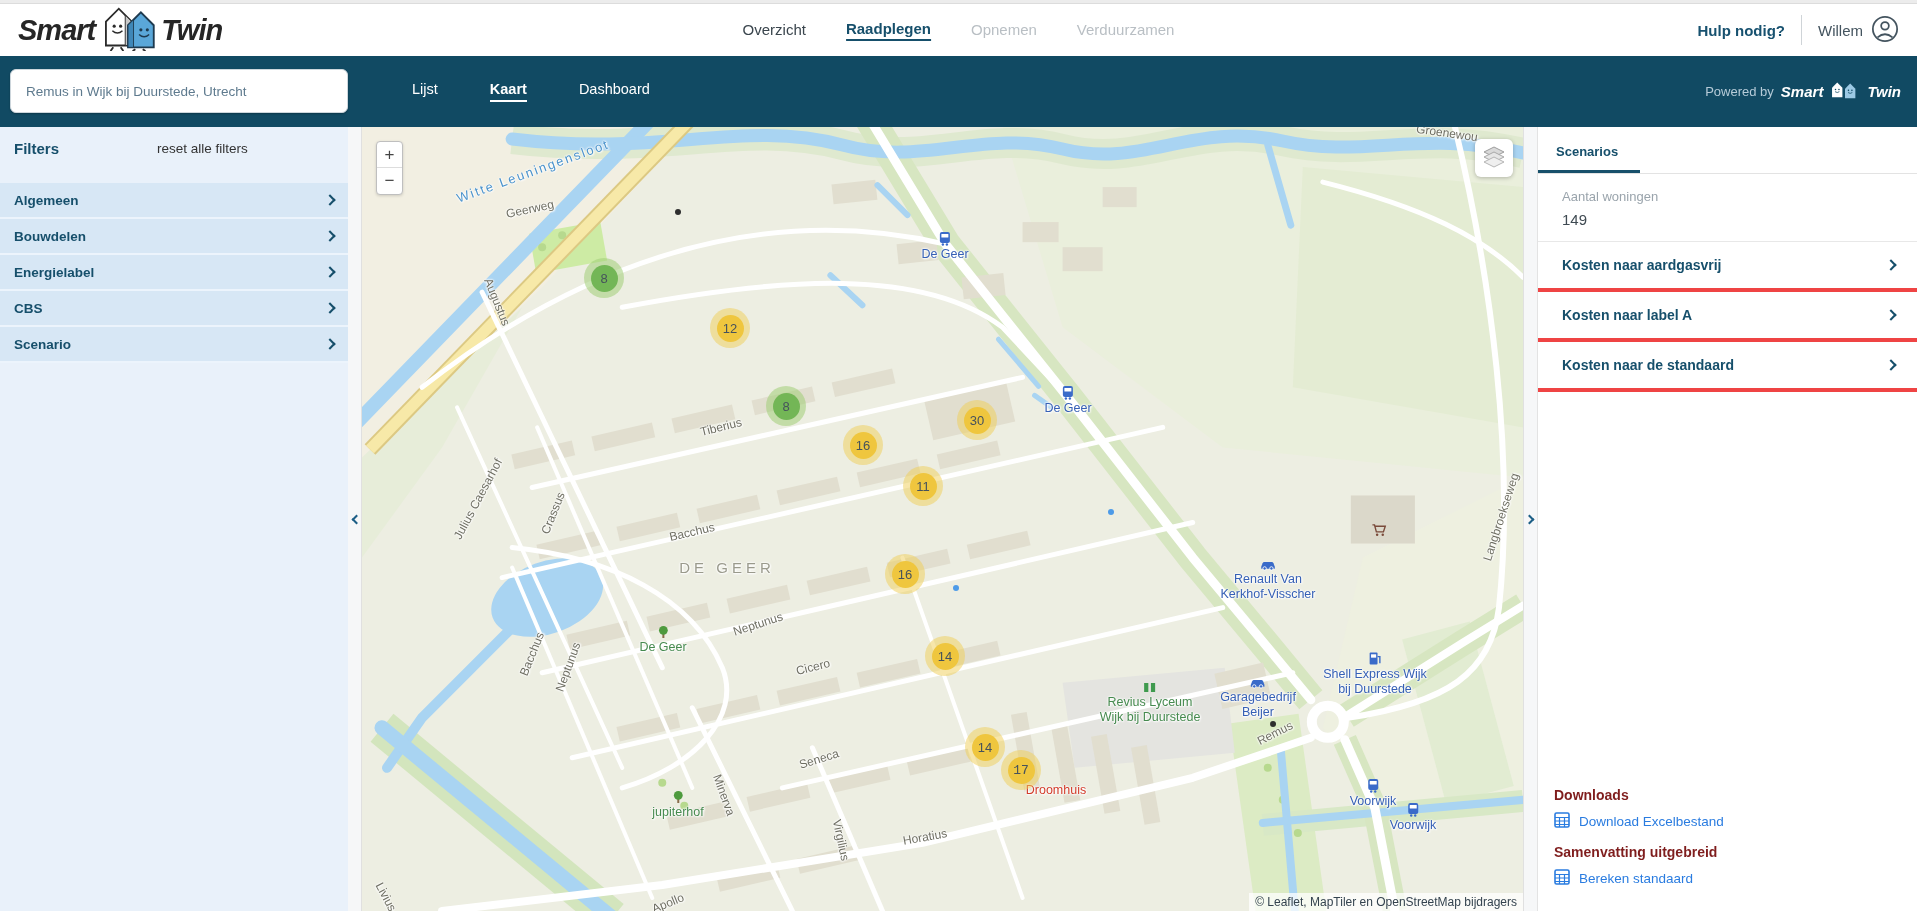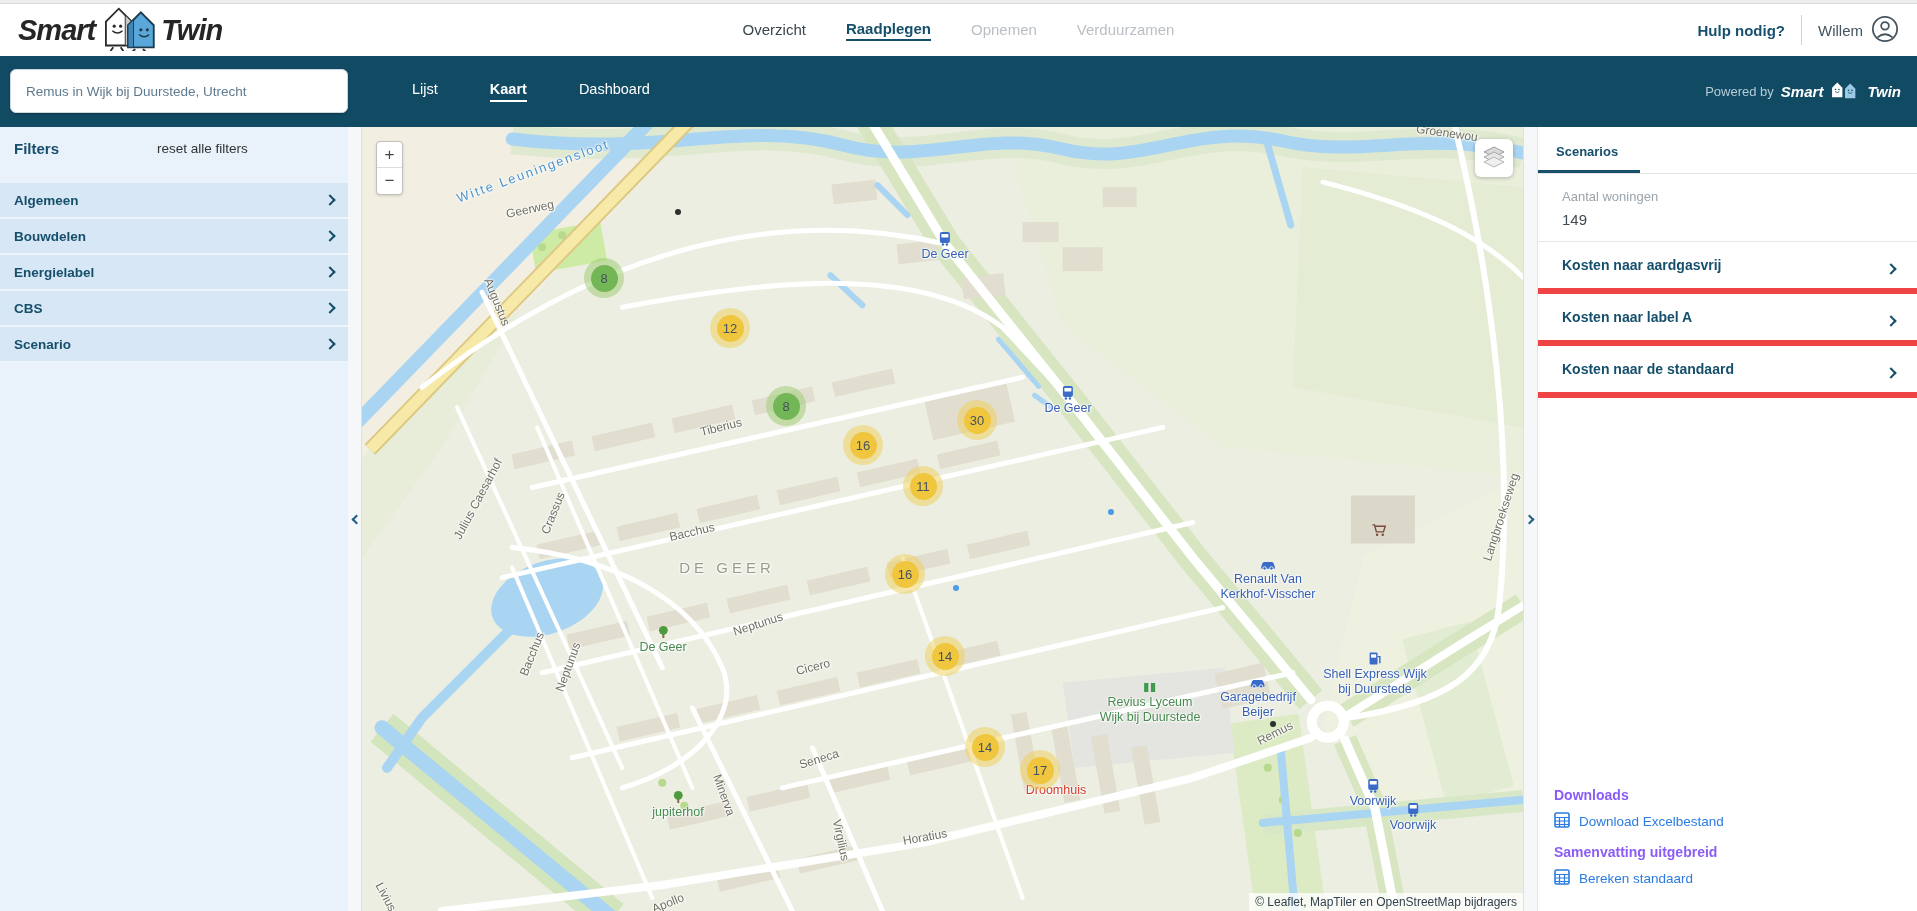--- a/index.html
+++ b/index.html
@@ -86,24 +86,24 @@
   .layersctl { position:absolute; right:10px; top:12px; width:38px; height:38px; background:#fff; border-radius:6px; box-shadow:0 1px 4px rgba(0,0,0,.25); display:flex; align-items:center; justify-content:center; cursor:pointer; }
   .attrib { position:absolute; right:0; bottom:0; background:rgba(255,255,255,.75); font-size:12px; color:#34434f; padding:2px 6px; }
 
   
   .panel { width:380px; background:#fff; border-left:1px solid #e3e3e3; display:flex; flex-direction:column; }
   .tabrow { padding-top:15px; border-bottom:1px solid #e3e3e3; }
   .ptab { display:inline-block; font-size:13px; font-weight:700; color:#164f6b; padding:0 22px 11px 18px; border-bottom:3px solid #17506b; cursor:pointer; }
   .stat { padding:15px 24px 13px; border-bottom:1px solid #e8e8e8; }
   .stat .sl { font-size:13px; color:#9aa4ac; }
   .stat .sv { font-size:15px; color:#3f4a52; margin-top:7px; }
-  .prow { display:flex; align-items:flex-end; padding:15px 22px 15px 24px; border-bottom:6px solid #ef4444; cursor:pointer; }
+  .prow { display:flex; align-items:center; padding:15px 22px 15px 24px; border-bottom:4px solid #ef4444; cursor:pointer; }
   .prow .pl { font-size:14px; font-weight:700; color:#164f6b; }
   .downloads { margin-top:auto; padding:0 16px 20px 16px; }
-  .dl-title { font-size:14px; font-weight:700; color:#8b5cf6; margin:10px 0 6px; }
+  .dl-title { font-size:14px; font-weight:700; color:#7f1d1d; margin:10px 0 6px; }
   .dl-link { display:flex; align-items:center; gap:9px; font-size:13.5px; color:#2a7ce0; cursor:pointer; padding:3px 0; }
 </style>
 </head>
 <body>
 
 <div class="app">
 
   <div class="topstrip"></div>
 
   <div class="header">
@@ -479,21 +479,21 @@
           </div>
           <div class="cluster yellow" style="left: 543px; top: 447px;">
             <span class="in">16</span>
           </div>
           <div class="cluster yellow" style="left: 583px; top: 529px;">
             <span class="in">14</span>
           </div>
           <div class="cluster yellow" style="left: 623px; top: 620px;">
             <span class="in">14</span>
           </div>
-          <div class="cluster yellow" style="left: 678px; top: 643px;">
+          <div class="cluster yellow" style="left: 659px; top: 643px; font-family: Liberation Mono, monospace;">
             <span class="in">17</span>
           </div>
         </div>
 
       <div class="zoomctl">
         <div class="zb">+</div>
         <div class="zb">−</div>
       </div>
       <div class="layersctl">
         <span><svg width="24" height="24" viewBox="0 0 24 24">

